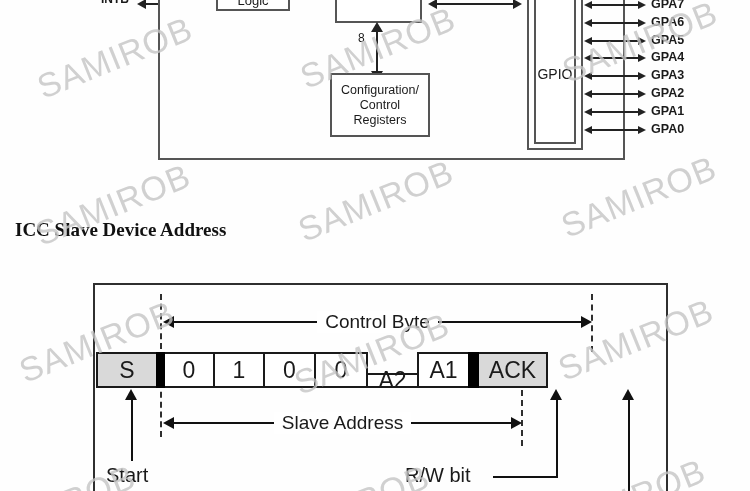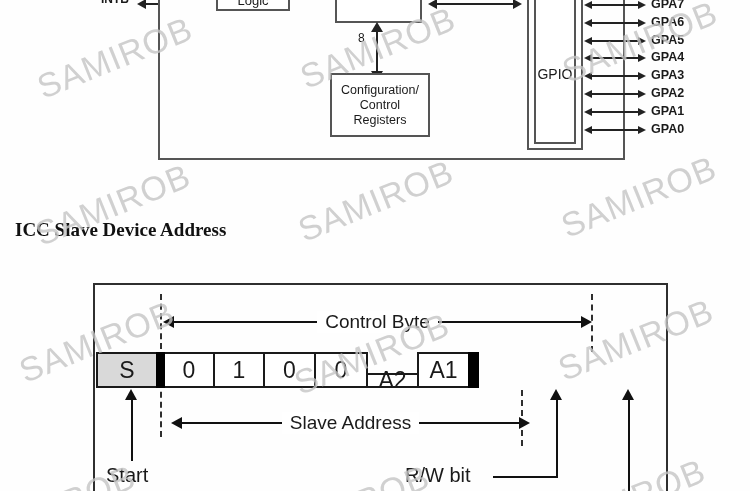--- a/index.html
+++ b/index.html
@@ -165,23 +165,24 @@
     <div class="byte-row" id="byte-row">
         <div class="cell first" style="width: 62px; background: rgb(217, 217, 217);">S</div>
         <div class="sep-bar" style="width: 9px;"></div>
         <div class="cell" style="width: 52px;">0</div>
         <div class="cell" style="width: 52px;">1</div>
         <div class="cell" style="width: 53px;">0</div>
         <div class="cell" style="width: 54px;">0</div>
         <div class="cell" style="width: 53px; margin-top: 21px;">A2</div>
         <div class="cell" style="width: 53px;">A1</div>
         <div class="sep-bar" style="width: 11px;"></div>
+        <div class="cell" style="width: 71px; background: rgb(217, 217, 217);">ACK</div>
       </div>
 
-    <div class="darrow" style="left:171px;top:412px;width:359px;">
+    <div class="darrow" style="left:163px;top:412px;width:359px;">
       <span class="hl"></span>
       <span class="ln"></span>
       <span class="lbl">Slave Address</span>
       <span class="ln"></span>
       <span class="hr"></span>
     </div>
 
     <div class="line-v" style="left:131px;top:399px;height:62px;background:#111;"></div>
     <div class="up-head" style="left:125px;top:389px;"></div>
     <div class="plain-label" style="left:106px;top:464px;">Start</div>

